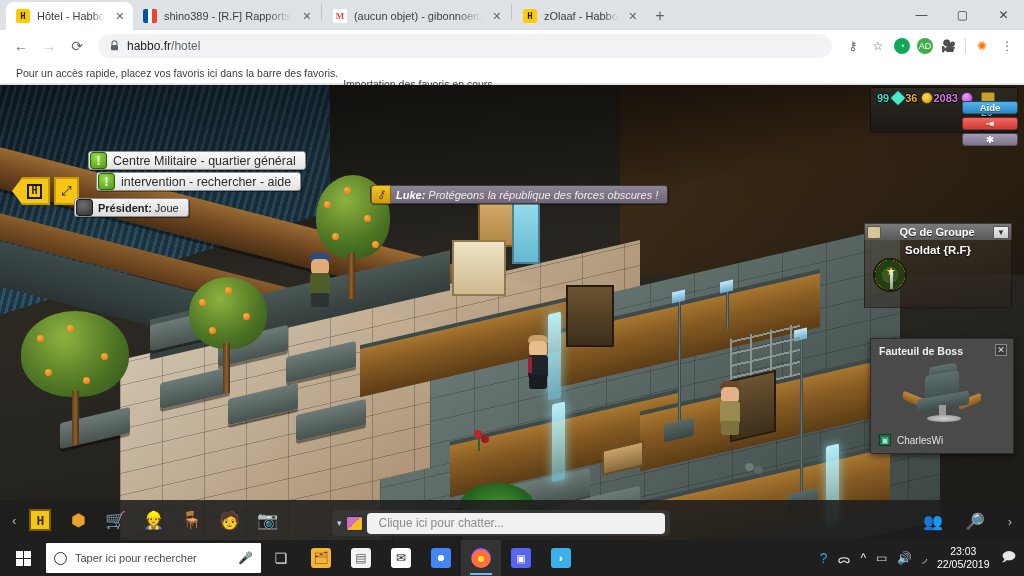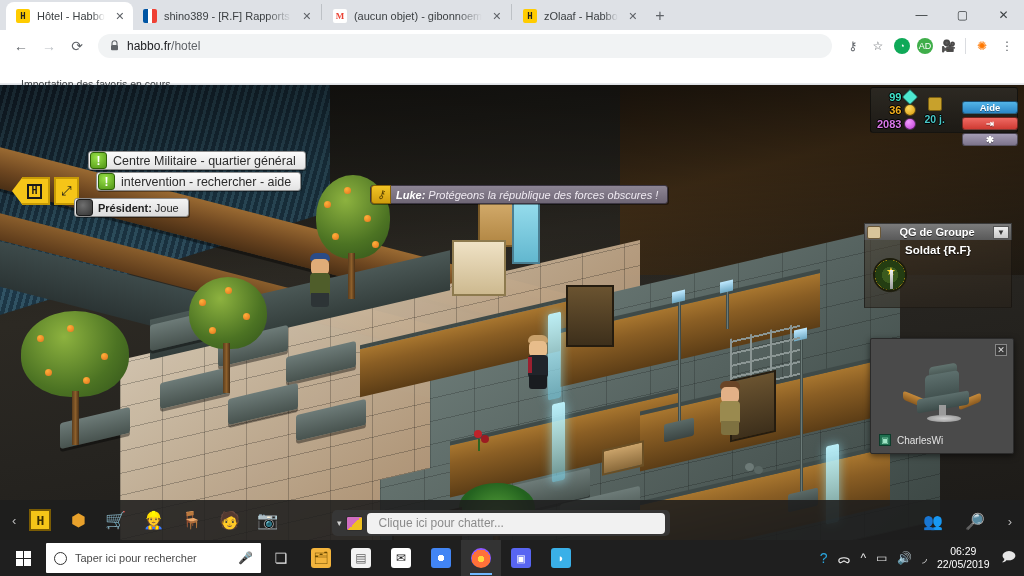--- a/index.html
+++ b/index.html
@@ -291,21 +291,21 @@
     color:#5a4203; font-size:11px;
   }
   .chatbub.purple b { font-style:italic; color:#fff; }
 
   
   .hud-credits {
     position:absolute; right:6px; top:2px; z-index:45;
     width:148px; height:46px;
     display:flex;
   }
-  .cred-col { display:flex; flex-direction:column; gap:1px; padding-top:1px; }
+  .cred-col { display:flex; flex-direction:row; gap:1px; padding-top:1px; }
   .cred-row { display:flex; align-items:center; gap:3px; justify-content:flex-end; height:14px; }
   .cred-row .val { font-size:11px; font-weight:bold;
                    text-shadow: -1px 0 #000,1px 0 #000,0 -1px #000,0 1px #000; }
   .coin { width:12px;height:12px;border-radius:50%; border:1px solid rgba(0,0,0,.6); }
   .coin.diamond { border-radius:2px; transform: rotate(45deg); }
   .dur-box { display:flex; flex-direction:column; align-items:center; justify-content:center;
              margin-left:8px; padding-top:2px; }
   .dur-ico { width:14px;height:14px;background:#c8a12c;border:1px solid #7a5f12;border-radius:2px; }
   .dur-txt { font-size:10.5px; color:#49c7c7; font-weight:bold; margin-top:2px;
              text-shadow:-1px 0 #000,1px 0 #000,0 -1px #000,0 1px #000;}
@@ -525,20 +525,21 @@
         <span class="dot-ico" style="background:#0fa958">◔</span>
         <span class="dot-ico" style="background:#3fae4a">AD</span>
         <span class="tb-ico">🎥</span>
         <span class="vsep"></span>
         <span class="tb-ico" style="color:#ff7800">✺</span>
         <span class="tb-ico">⋮</span>
       </div>
     </div>
 
     <div class="bookmarkbar">
+      <span>Pour un accès rapide, placez vos favoris ici dans la barre des favoris.</span>
       <a href="#">Importation des favoris en cours...</a>
     </div>
 
     <div class="game">
       <div class="room-bg"></div>
       <div class="city"></div>
       <div class="city2"></div>
       <div class="wall-back"></div>
 
       <div class="wood-band"></div>
@@ -729,20 +730,21 @@
         <div class="gp-body">
           <div class="gp-name">Soldat {R.F}</div>
           <div class="gp-emblem">
             <span class="star">★</span>
             <span class="sword"></span>
           </div>
         </div>
       </div>
 
       <div class="furnicard">
+        <div class="fc-title">Fauteuil de Boss</div>
         <div class="fc-close">✕</div>
         <div class="fc-art">
           <div class="chair-arm-l"></div>
           <div class="chair-arm-r"></div>
           <div class="chair-head"></div>
           <div class="chair-back"></div>
           <div class="chair-seat"></div>
           <div class="chair-stem"></div>
           <div class="chair-base"></div>
         </div>
@@ -821,20 +823,20 @@
     </div>
 
     <div class="tray">
       <span class="tray-ico" style="color:#2aa7e0;font-size:14px">?</span>
       <span class="tray-ico">ᯅ</span>
       <span class="tray-ico">^</span>
       <span class="tray-ico">▭</span>
       <span class="tray-ico">🔊</span>
       <span class="tray-ico">◞</span>
       <span class="clock">
-        <div>06:29</div>
+        <div>23:03</div>
         <div>22/05/2019</div>
       </span>
       <span class="notif">🗩</span>
     </div>
   </div>
 
 </div>
 
 </body></html>

